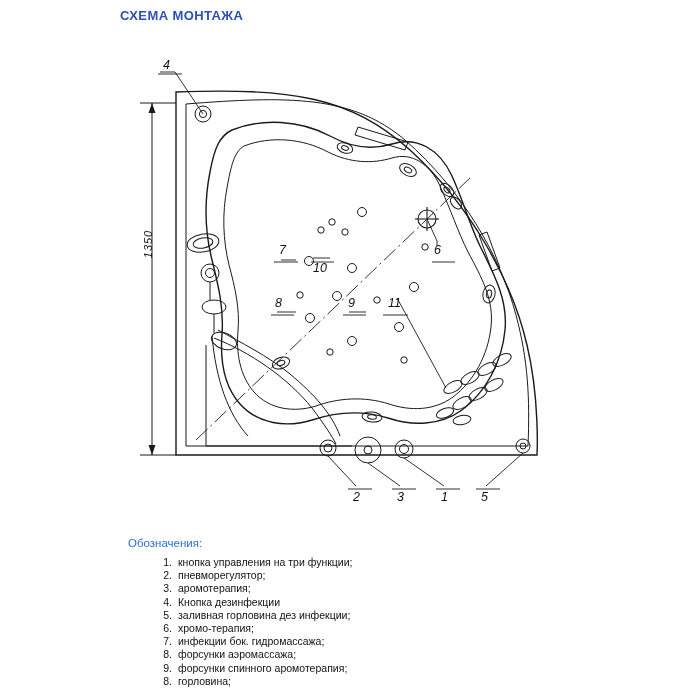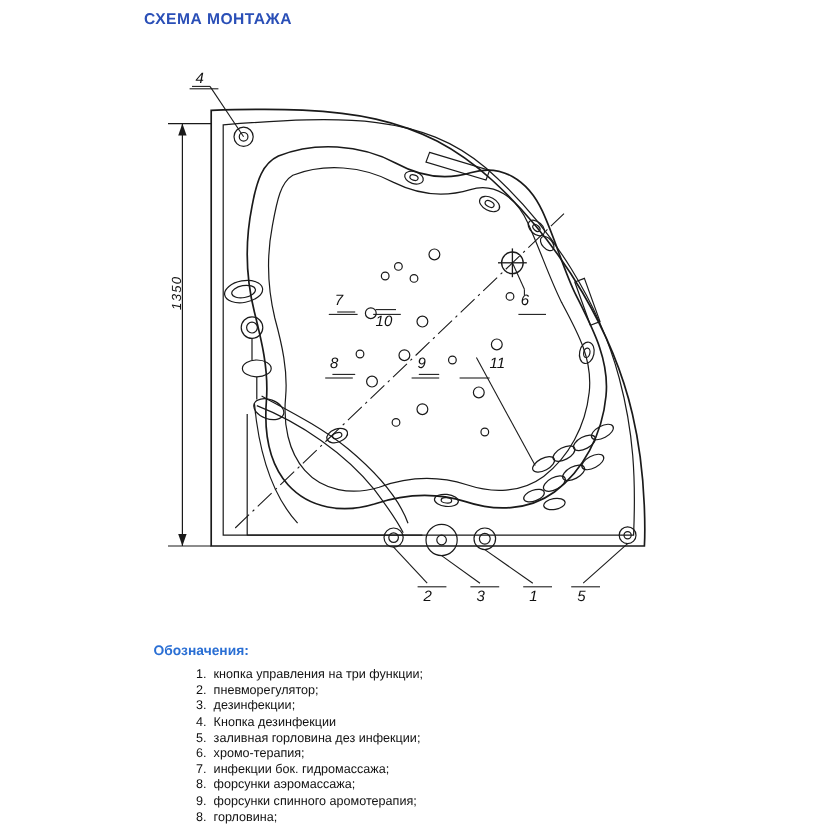--- a/index.html
+++ b/index.html
@@ -27,21 +27,21 @@
     font-size: 13px;
     font-weight: bold;
     color: #2a4fb7;
     letter-spacing: 0.4px;
   }
   .legend-title {
     position: absolute;
     left: 128px;
     top: 537px;
     font-size: 11.5px;
-    font-weight: bold;
+    font-weight: normal;
     color: #2a6fd4;
   }
   .legend-list {
     position: absolute;
     left: 148px;
     top: 556px;
     width: 420px;
     font-size: 10.5px;
     line-height: 13.2px;
     color: #111111;
@@ -304,40 +304,40 @@
   </svg>
 
   <div class="dim-label">1350</div>
 
   <div class="callout" style="left:163px; top:58px;">4</div>
   <div class="callout" style="left:279px; top:243px;">7</div>
   <div class="callout" style="left:313px; top:243px;margin-top:18px;">10</div>
   <div class="callout" style="left:434px; top:243px;">6</div>
   <div class="callout" style="left:275px; top:296px;">8</div>
   <div class="callout" style="left:348px; top:296px;">9</div>
-  <div class="callout" style="left:408px; top:296px;">11</div>
+  <div class="callout" style="left:388px; top:296px;">11</div>
   <div class="callout" style="left:353px; top:490px;">2</div>
   <div class="callout" style="left:397px; top:490px;">3</div>
   <div class="callout" style="left:441px; top:490px;">1</div>
   <div class="callout" style="left:481px; top:490px;">5</div>
 
   <div class="legend-title">Обозначения:</div>
 
   <div class="legend-list">
     <div class="legend-row">
       <span class="legend-num">1.</span>
       <span class="legend-text">кнопка управления на три функции;</span>
     </div>
     <div class="legend-row">
       <span class="legend-num">2.</span>
       <span class="legend-text">пневморегулятор;</span>
     </div>
     <div class="legend-row">
       <span class="legend-num">3.</span>
-      <span class="legend-text">дезинфекции;</span>
+      <span class="legend-text">аромотерапия;</span>
     </div>
     <div class="legend-row">
       <span class="legend-num">4.</span>
       <span class="legend-text">Кнопка дезинфекции</span>
     </div>
     <div class="legend-row">
       <span class="legend-num">5.</span>
       <span class="legend-text">заливная горловина дез инфекции;</span>
     </div>
     <div class="legend-row">

